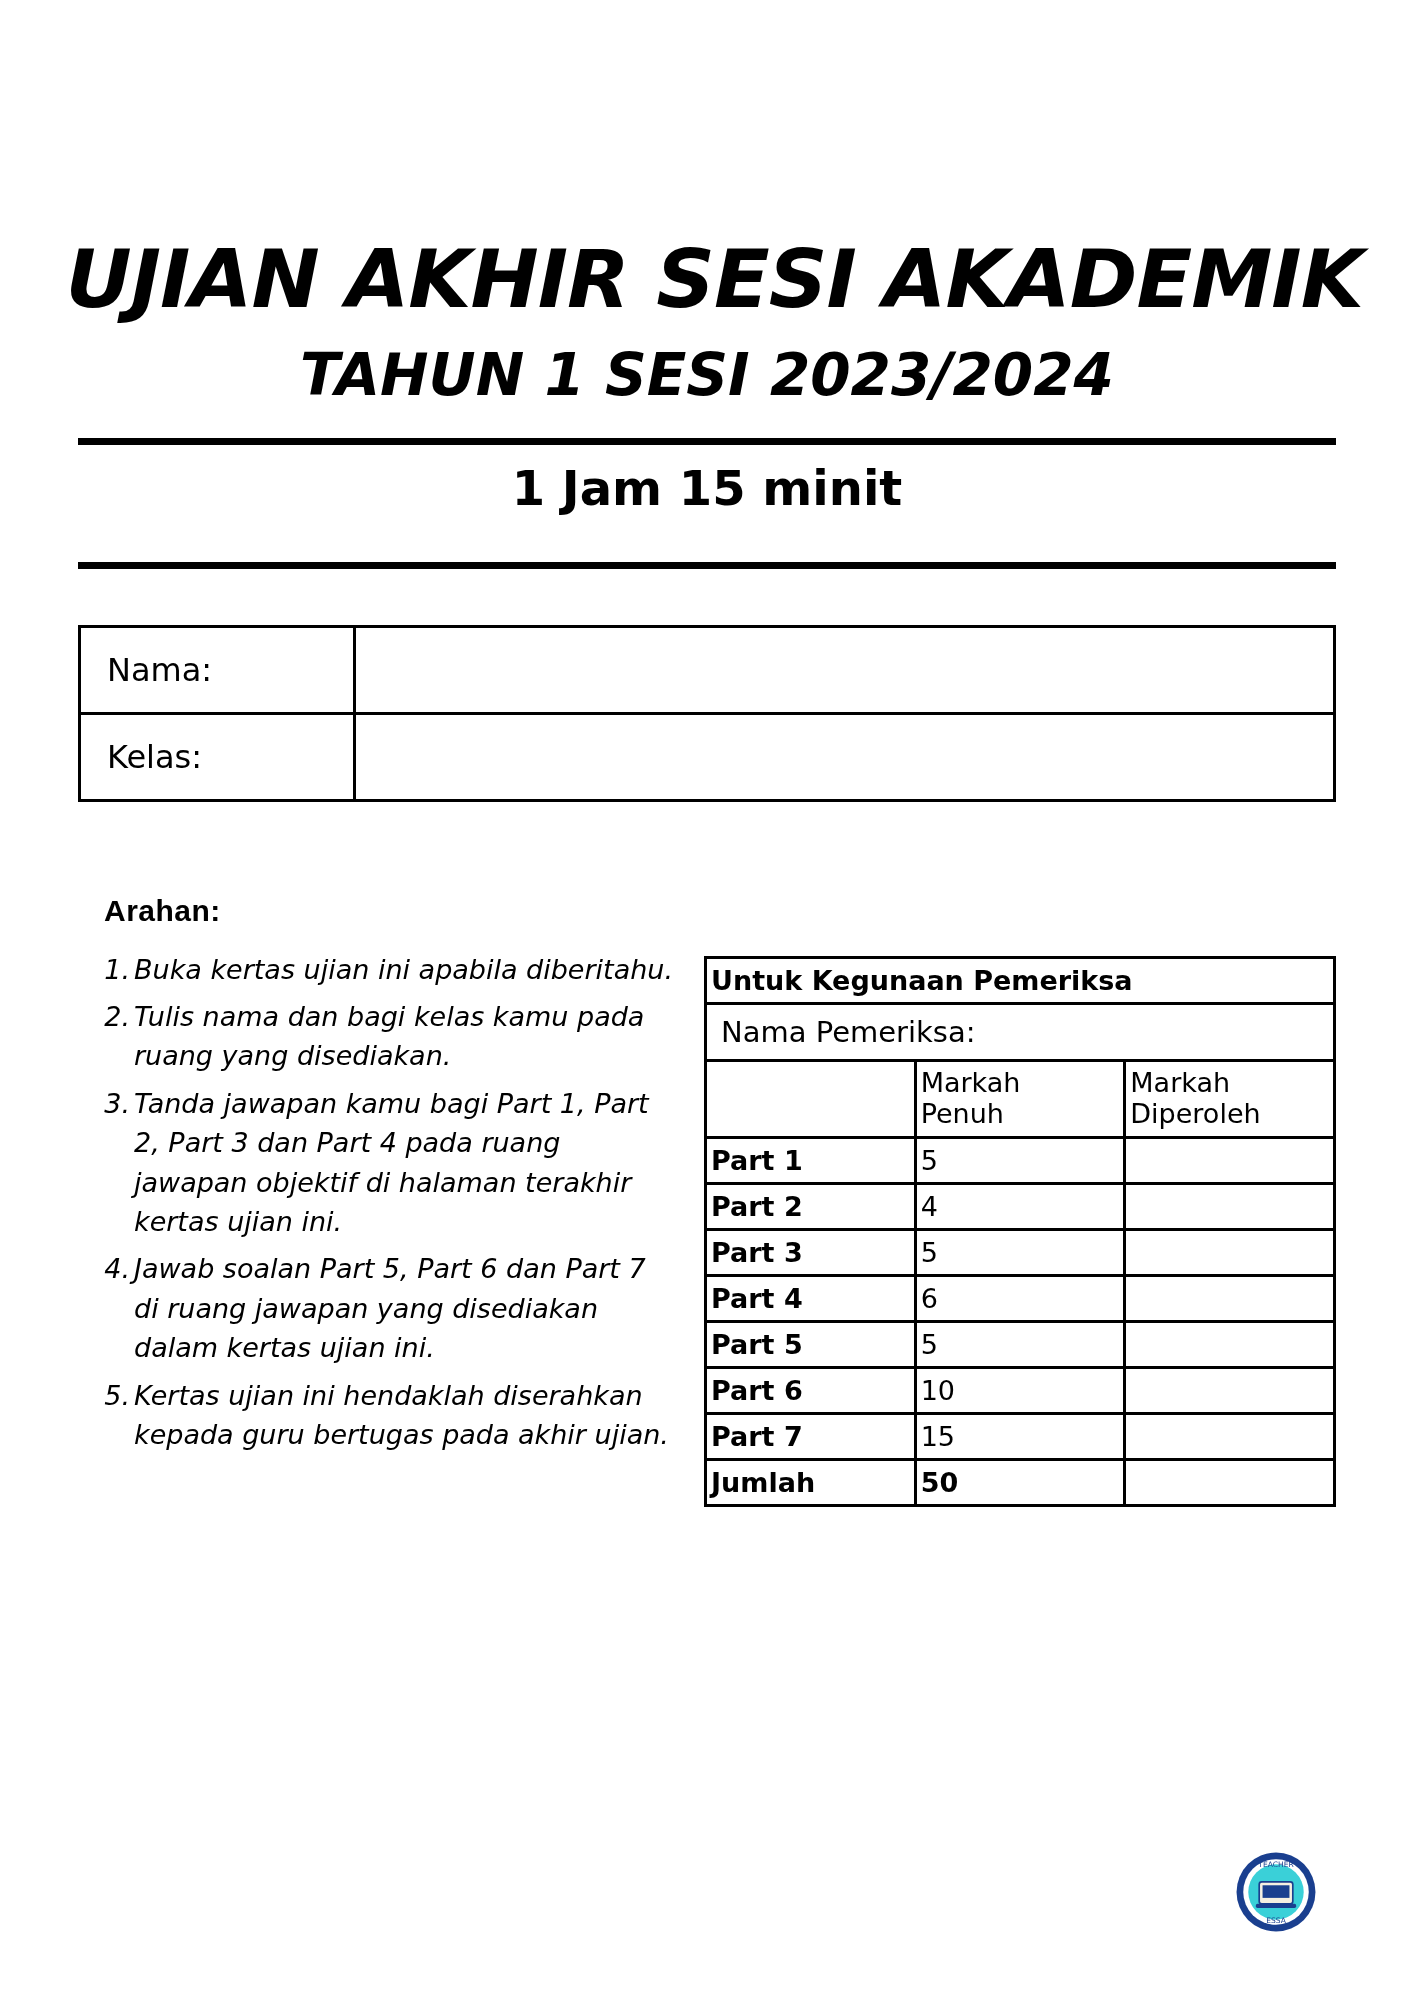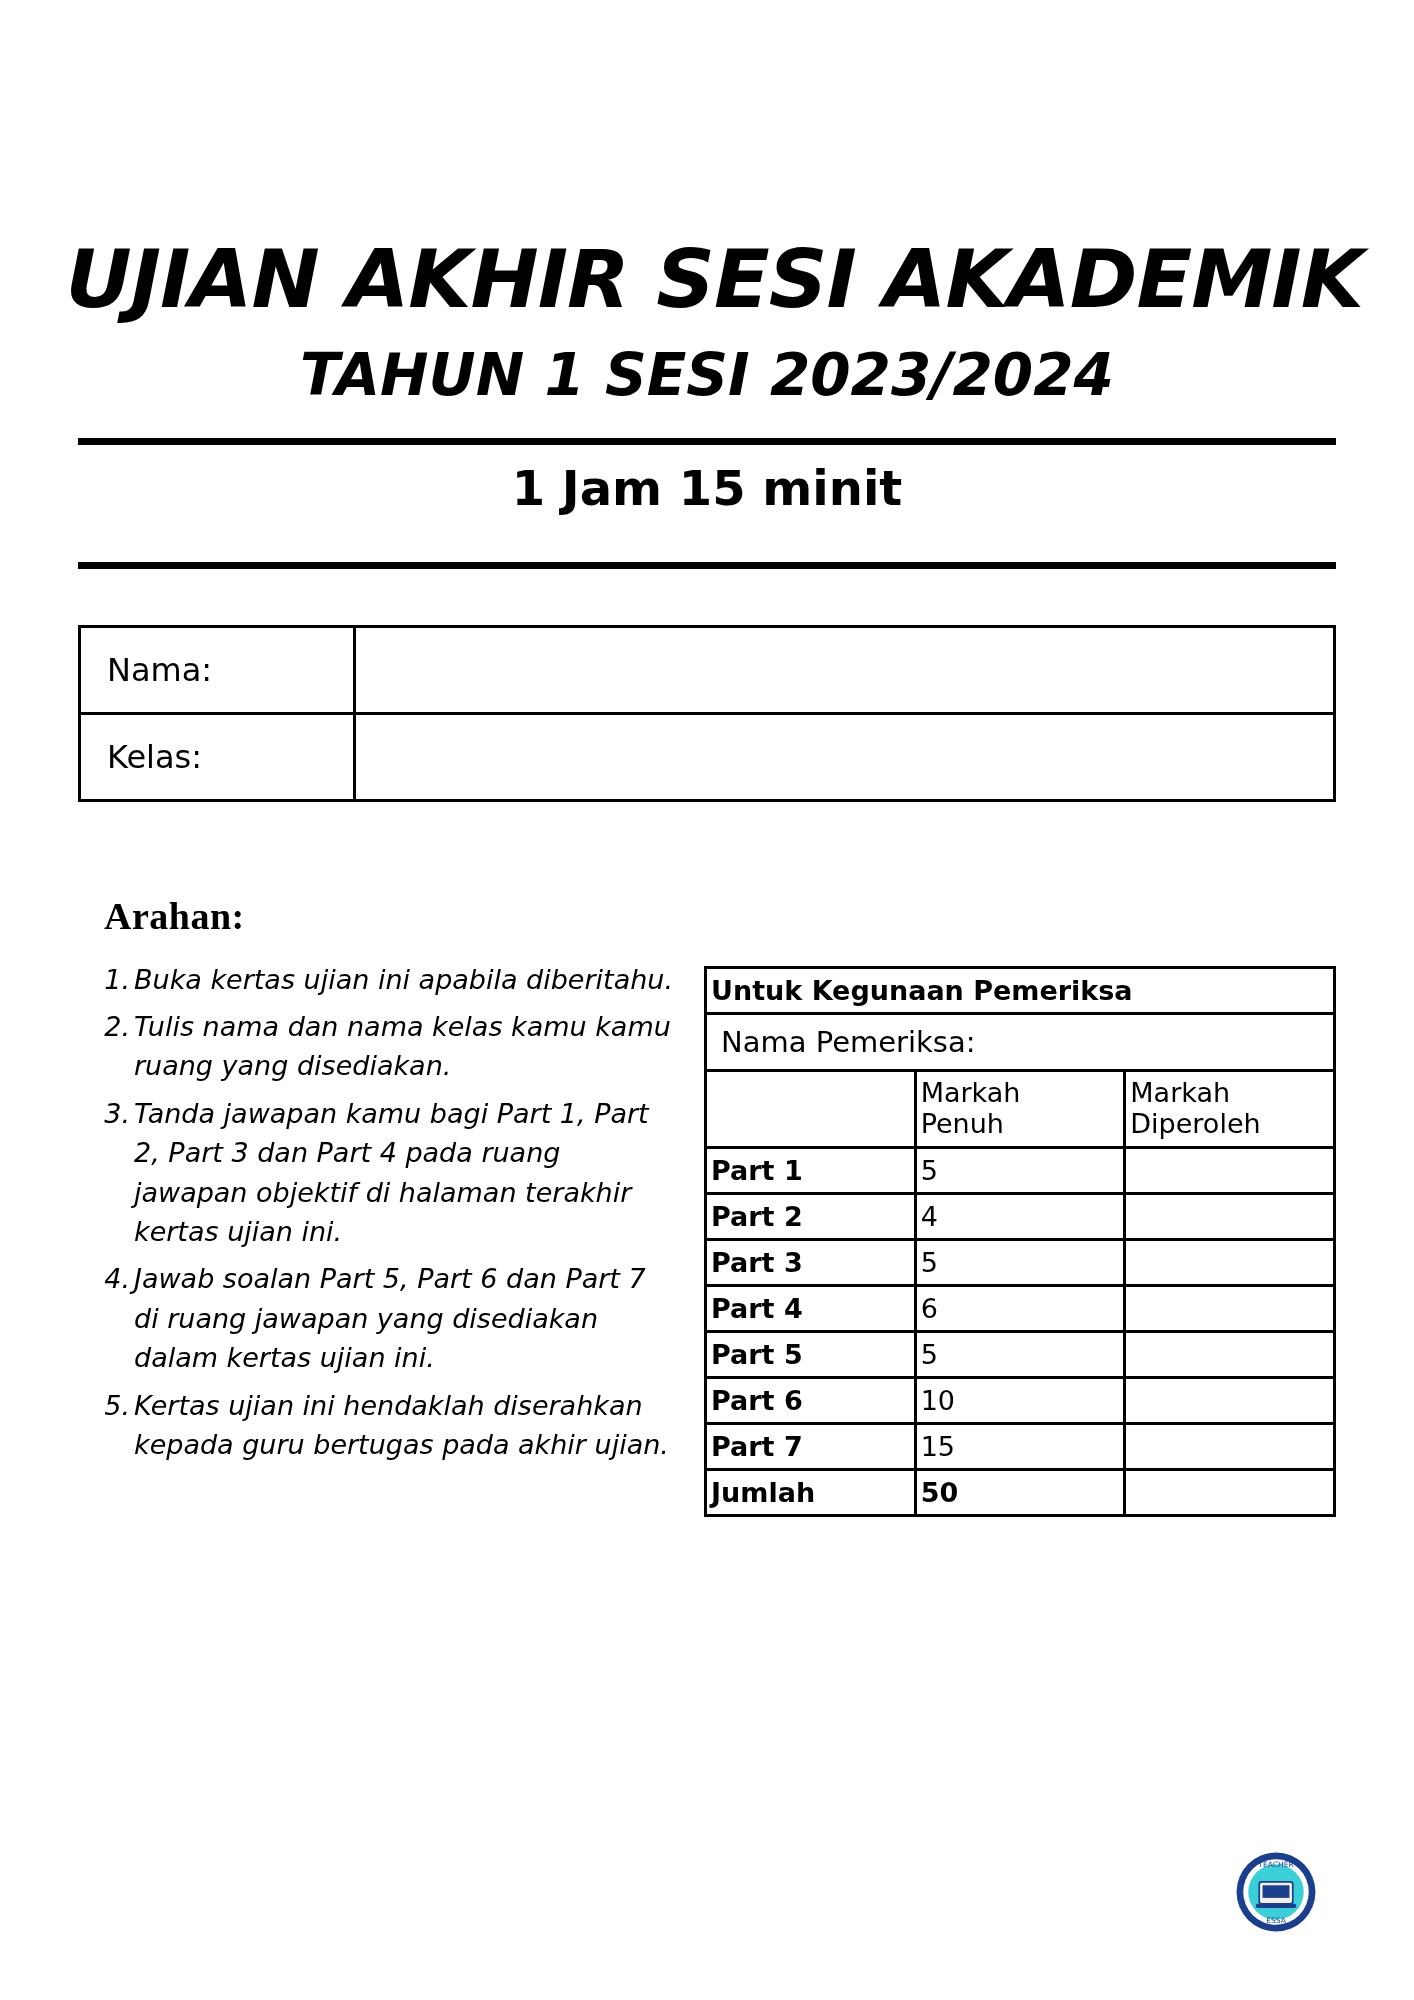--- a/index.html
+++ b/index.html
@@ -80,23 +80,23 @@
     padding: 0 26px;
     vertical-align: middle;
   }
   .id-table td.label-cell { width: 220px; }
   .id-table td.value-cell { }
 
   
   .arahan-heading {
     margin-top: 92px;
     margin-left: 26px;
-    font-family: Liberation Serif, serif;
-    font-weight: 700;
-    font-size: 38px;
+    font-family: Liberation Sans, sans-serif;
+    font-weight: 700;
+    font-size: 30px;
     letter-spacing: 0.5px;
   }
 
   .lower {
     display: flex;
     align-items: flex-start;
     margin-top: 22px;
     gap: 26px;
   }
 
@@ -209,21 +209,21 @@
 
   <div class="lower">
 
     <div class="instructions">
       <div class="ins-item">
         <span class="ins-num">1.</span>
         <span class="ins-text">Buka kertas ujian ini apabila diberitahu.</span>
       </div>
       <div class="ins-item">
         <span class="ins-num">2.</span>
-        <span class="ins-text">Tulis nama dan nama kelas kamu kamu ruang yang disediakan.</span>
+        <span class="ins-text">Tulis nama dan bagi kelas kamu pada ruang yang disediakan.</span>
       </div>
       <div class="ins-item">
         <span class="ins-num">3.</span>
         <span class="ins-text">Tanda jawapan kamu bagi Part 1, Part 2, Part 3 dan Part 4 pada ruang jawapan objektif di halaman terakhir kertas ujian ini.</span>
       </div>
       <div class="ins-item">
         <span class="ins-num">4.</span>
         <span class="ins-text">Jawab soalan Part 5, Part 6 dan Part 7 di ruang jawapan yang disediakan dalam kertas ujian ini.</span>
       </div>
       <div class="ins-item">

